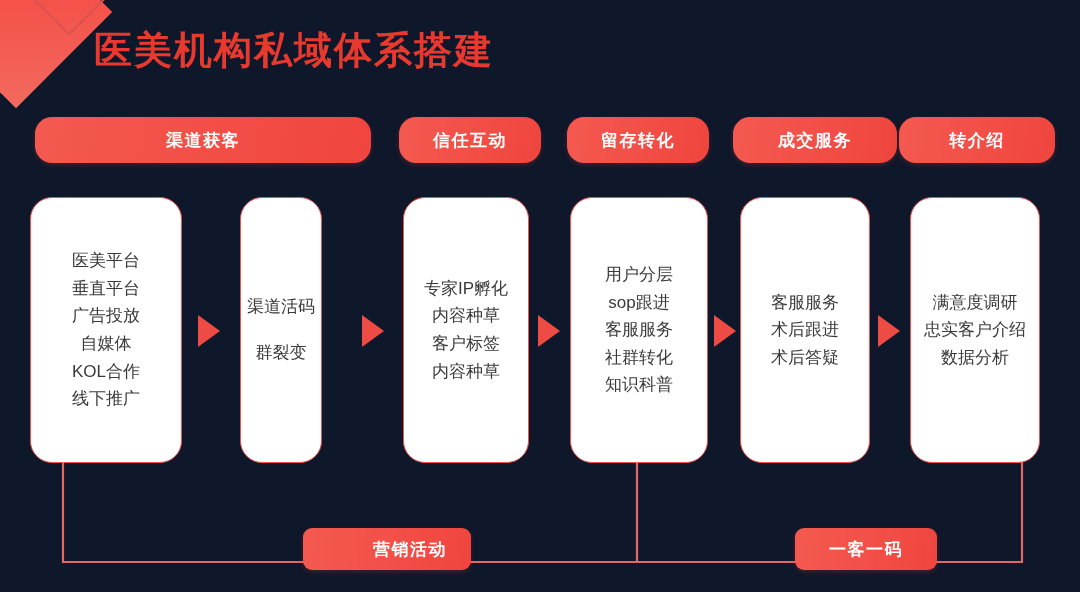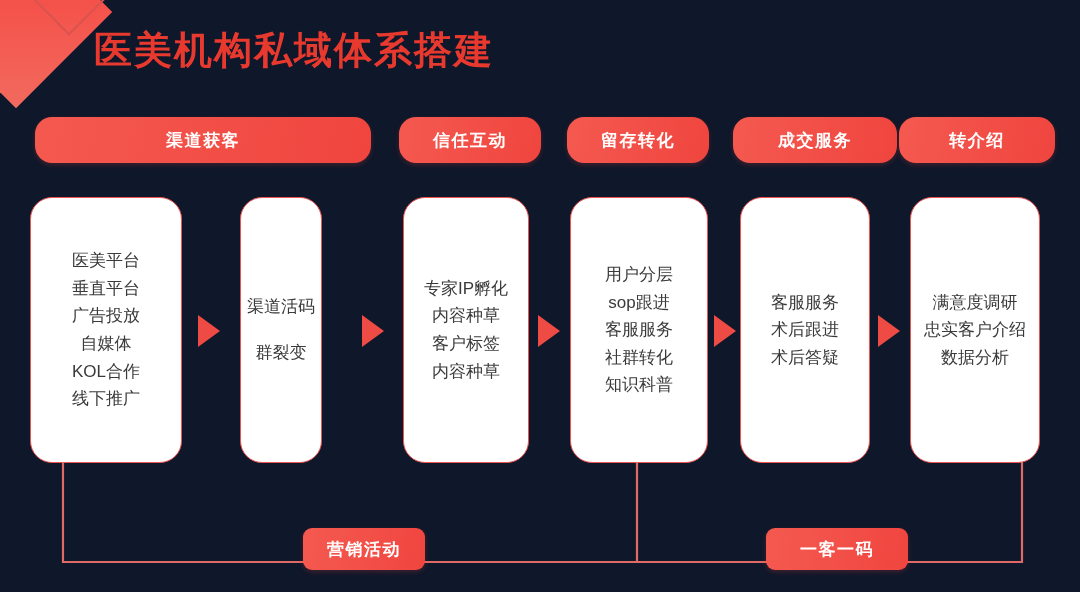--- a/index.html
+++ b/index.html
@@ -212,20 +212,20 @@
   <div class="arrow" id="arrow-0" style="left: 198px;"></div>
   <div class="arrow" id="arrow-1" style="left: 362px;"></div>
   <div class="arrow" id="arrow-2" style="left: 538px;"></div>
   <div class="arrow" id="arrow-3" style="left: 714px;"></div>
   <div class="arrow" id="arrow-4" style="left: 878px;"></div>
 
   <svg id="connectors" viewBox="0 0 1080 592" xmlns="http://www.w3.org/2000/svg">
     <path id="conn-path" fill="none" stroke="#E06A65" stroke-width="2.2" stroke-linecap="square" d="M63,463 L63,562 L1022,562 L1022,463 M637,463 L637,562"></path>
   </svg>
 
-  <div class="bottom-badge" id="bottom-badge-0" style="left: 303px; width: 122px; top: 528px;">
+  <div class="bottom-badge" id="bottom-badge-0" style="left: 303px; width: 122px; top: 528px; padding-left: 46px;">
     <span>营销活动</span>
   </div>
-  <div class="bottom-badge" id="bottom-badge-1" style="left: 766px; width: 142px; top: 528px;">
+  <div class="bottom-badge" id="bottom-badge-1" style="left: 795px; width: 142px; top: 528px;">
     <span>一客一码</span>
   </div>
 
 </div>
 
 </body></html>

